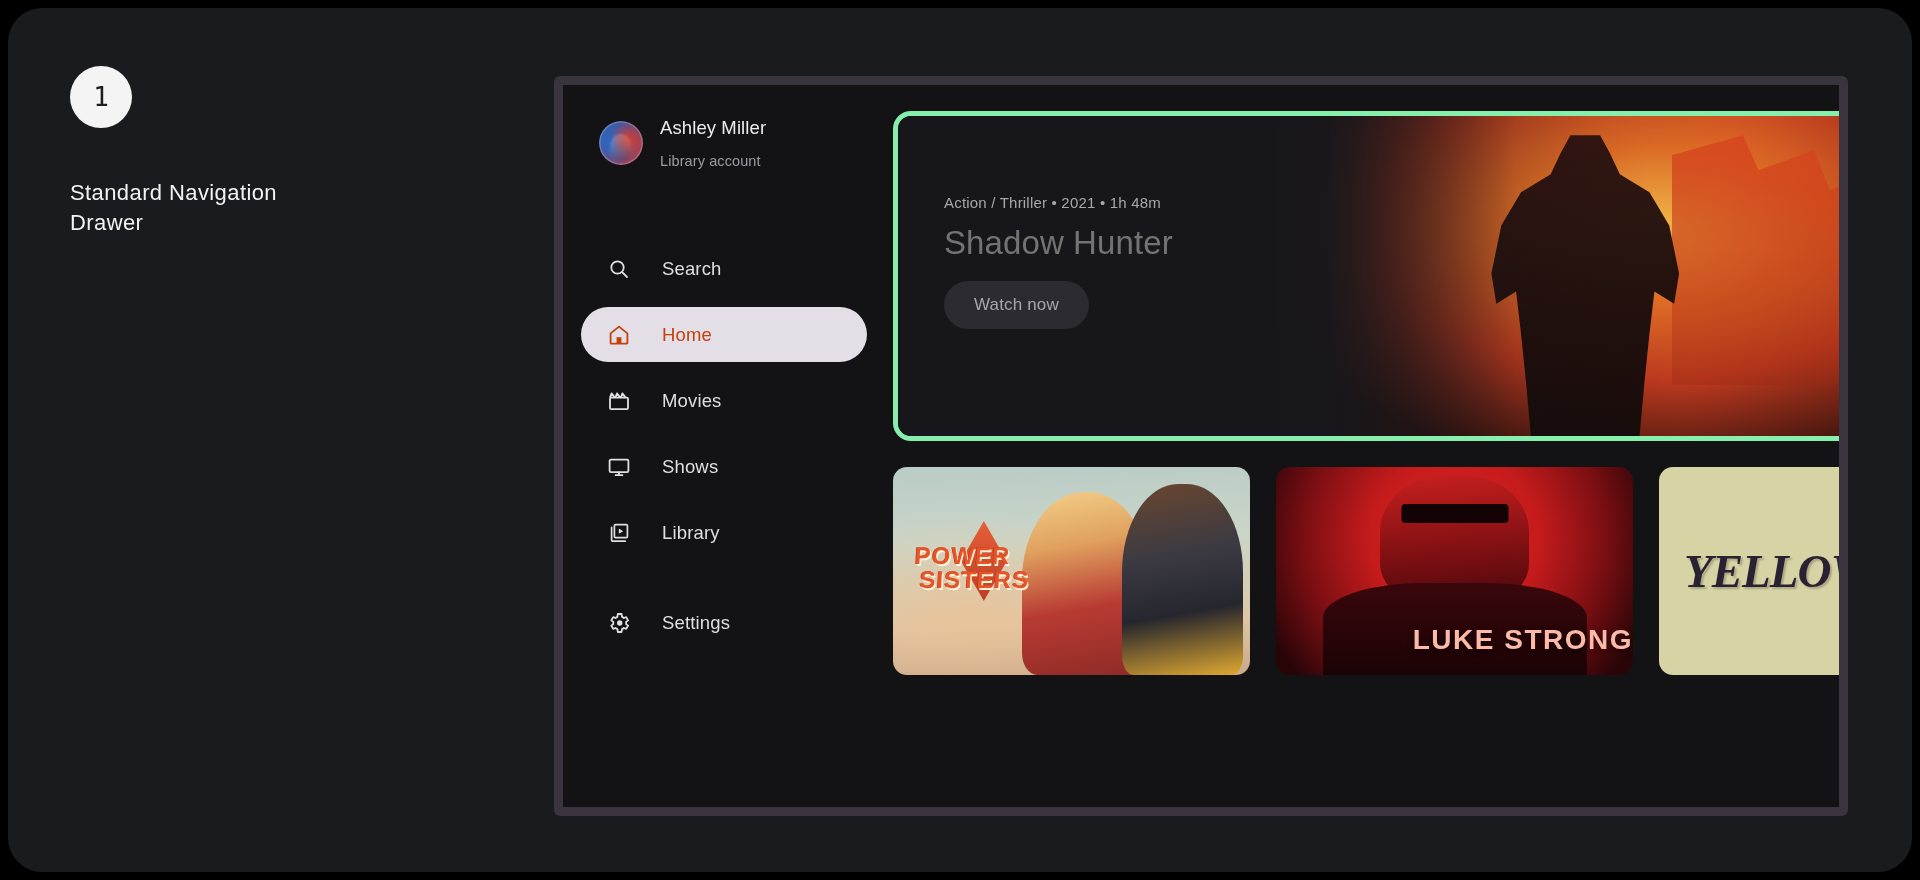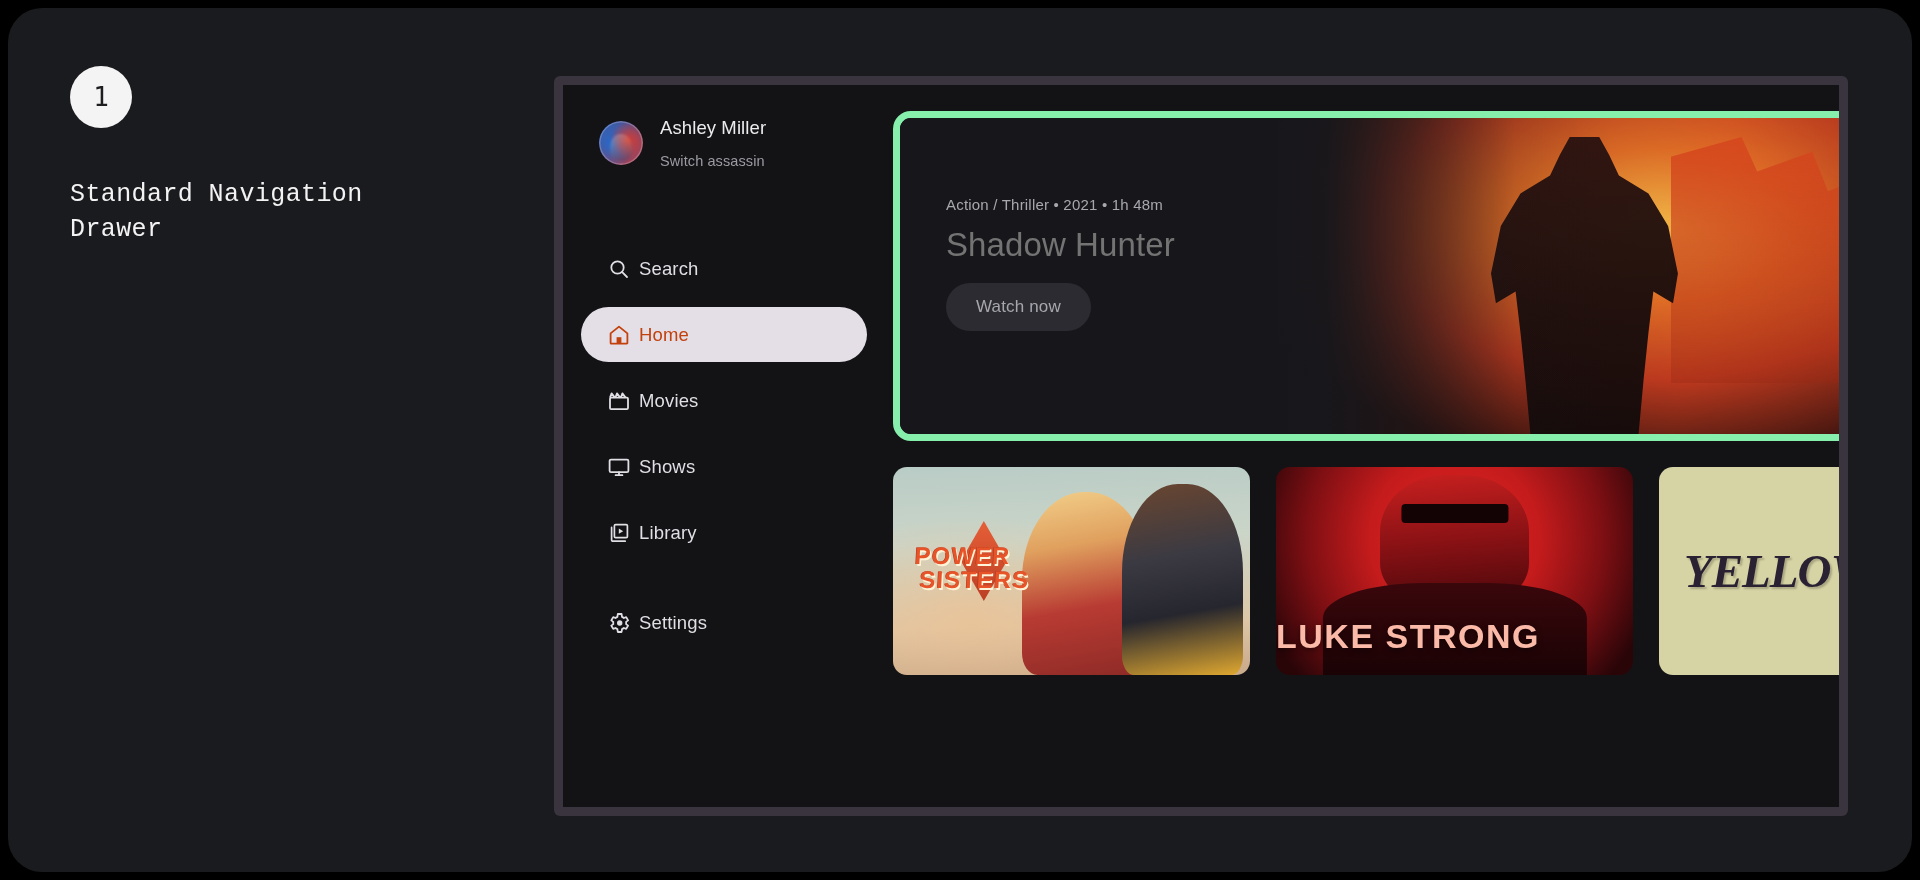--- a/index.html
+++ b/index.html
@@ -25,22 +25,22 @@
   .annotation { position:absolute; left:62px; top:58px; width:470px; }
   .step-badge {
     width:62px; height:62px; border-radius:50%;
     background:#f4f4f4; color:#1d1d1f;
     display:flex; align-items:center; justify-content:center;
     font-family:"DejaVu Sans Mono","Liberation Mono",monospace;
     font-size:26px; font-weight:400; letter-spacing:0;
   }
   .annotation-title {
     margin-top:50px;
-    font-family:Liberation Mono, monospace;
-    font-size:25px; line-height:1.38; color:#f3f3f3;
+    font-family:Liberation Sans, sans-serif;
+    font-size:22px; line-height:1.38; color:#f3f3f3;
     letter-spacing:0.4px; max-width:400px; white-space:pre-line;
   }
 
   
   .device-frame {
     position:absolute;
     left:546px; top:68px;
     width:1294px; height:740px;
     background:#39343d;
     border-radius:6px;
@@ -82,21 +82,21 @@
     background:linear-gradient(160deg, rgba(255,220,200,0.30), rgba(40,20,30,0.20));
     border-radius:50% 50% 42% 42%;
     filter:blur(1.2px);
   }
   .account-text { display:flex; flex-direction:column; gap:14px; }
   .account-name { font-size:18.5px; color:#ececef; font-weight:500; letter-spacing:0.1px; }
   .account-switch { font-size:14.5px; color:#9b9ba2; letter-spacing:0.1px; }
 
   .nav-list { margin-top:64px; display:flex; flex-direction:column; }
   .nav-item {
-    display:flex; align-items:center; gap:8px;
+    display:flex; align-items:center; gap:31px;
     height:55px; margin:0 26px 11px 18px;
     padding-left:26px;
     border-radius:28px;
     color:#dfdfe4; font-size:18.5px; letter-spacing:0.15px;
     cursor:pointer;
   }
   .nav-item.selected { background:#e4dfe7; color:#c2410c; }
   .nav-item .ico { width:24px; height:24px; flex:0 0 24px; display:block; }
   .nav-item .ico svg { width:24px; height:24px; display:block; }
   .nav-spacer { flex:1 1 auto; min-height:24px; }
@@ -109,21 +109,21 @@
     overflow:hidden;
     display:flex; flex-direction:column; gap:26px;
   }
 
   
   .hero {
     position:relative; height:330px;
     margin-right:-60px;
     border-radius:18px;
     background:#17171b;
-    border:7px solid #86efac;
+    border:5px solid #86efac;
     overflow:hidden;
     flex:0 0 330px;
   }
   .hero-art {
     position:absolute; right:0; top:0; bottom:0; width:62%;
     background:
       radial-gradient(ellipse at 62% 34%, rgba(244,188,72,0.95) 0%, rgba(232,120,40,0.80) 26%, rgba(190,58,32,0.72) 52%, rgba(40,14,12,0.85) 82%),
       linear-gradient(100deg, #141217 0%, #3a1410 22%, #8c2c18 48%, #c03a1c 68%, #7d2414 100%);
   }
   .hero-art::before{
@@ -223,23 +223,23 @@
     background:#140305; border-radius:4px;
   }
   .card-luke .lk-body{
     position:absolute; left:50%; bottom:0; transform:translateX(-50%);
     width:74%; height:44%;
     background:linear-gradient(180deg,#3a070b 0%,#1a0305 100%);
     border-radius:38% 38% 0 0;
   }
   .card-luke .lk-title{
     position:absolute; left:0; right:0; bottom:9%;
-    text-align:left;
+    text-align:right;
     font-family:"Liberation Sans", sans-serif;
-    font-weight:700; font-size:34px; letter-spacing:1.5px;
+    font-weight:700; font-size:28px; letter-spacing:1.5px;
     color:#fbb9a8;
     text-shadow:0 2px 6px rgba(0,0,0,0.55);
   }
 
   
   .card-yellow {
     flex:0 0 357px;
     background:#d6d3a4;
   }
   .card-yellow .yl-title{
@@ -265,21 +265,21 @@
 
   <div class="device-frame">
     <div class="device-screen">
 
       <nav class="nav-drawer">
 
         <div class="account">
           <div class="avatar"></div>
           <div class="account-text">
             <div class="account-name">Ashley Miller</div>
-            <div class="account-switch">Switch assassin</div>
+            <div class="account-switch">Library account</div>
           </div>
         </div>
 
         <div class="nav-list">
 
           <div class="nav-item">
             <span class="ico">
               <svg viewBox="0 0 24 24" fill="none" stroke="currentColor" stroke-width="1.8" stroke-linecap="round">
                 <circle cx="10.5" cy="10.5" r="6.2"></circle>
                   <line x1="15.2" y1="15.2" x2="20" y2="20"></line>

